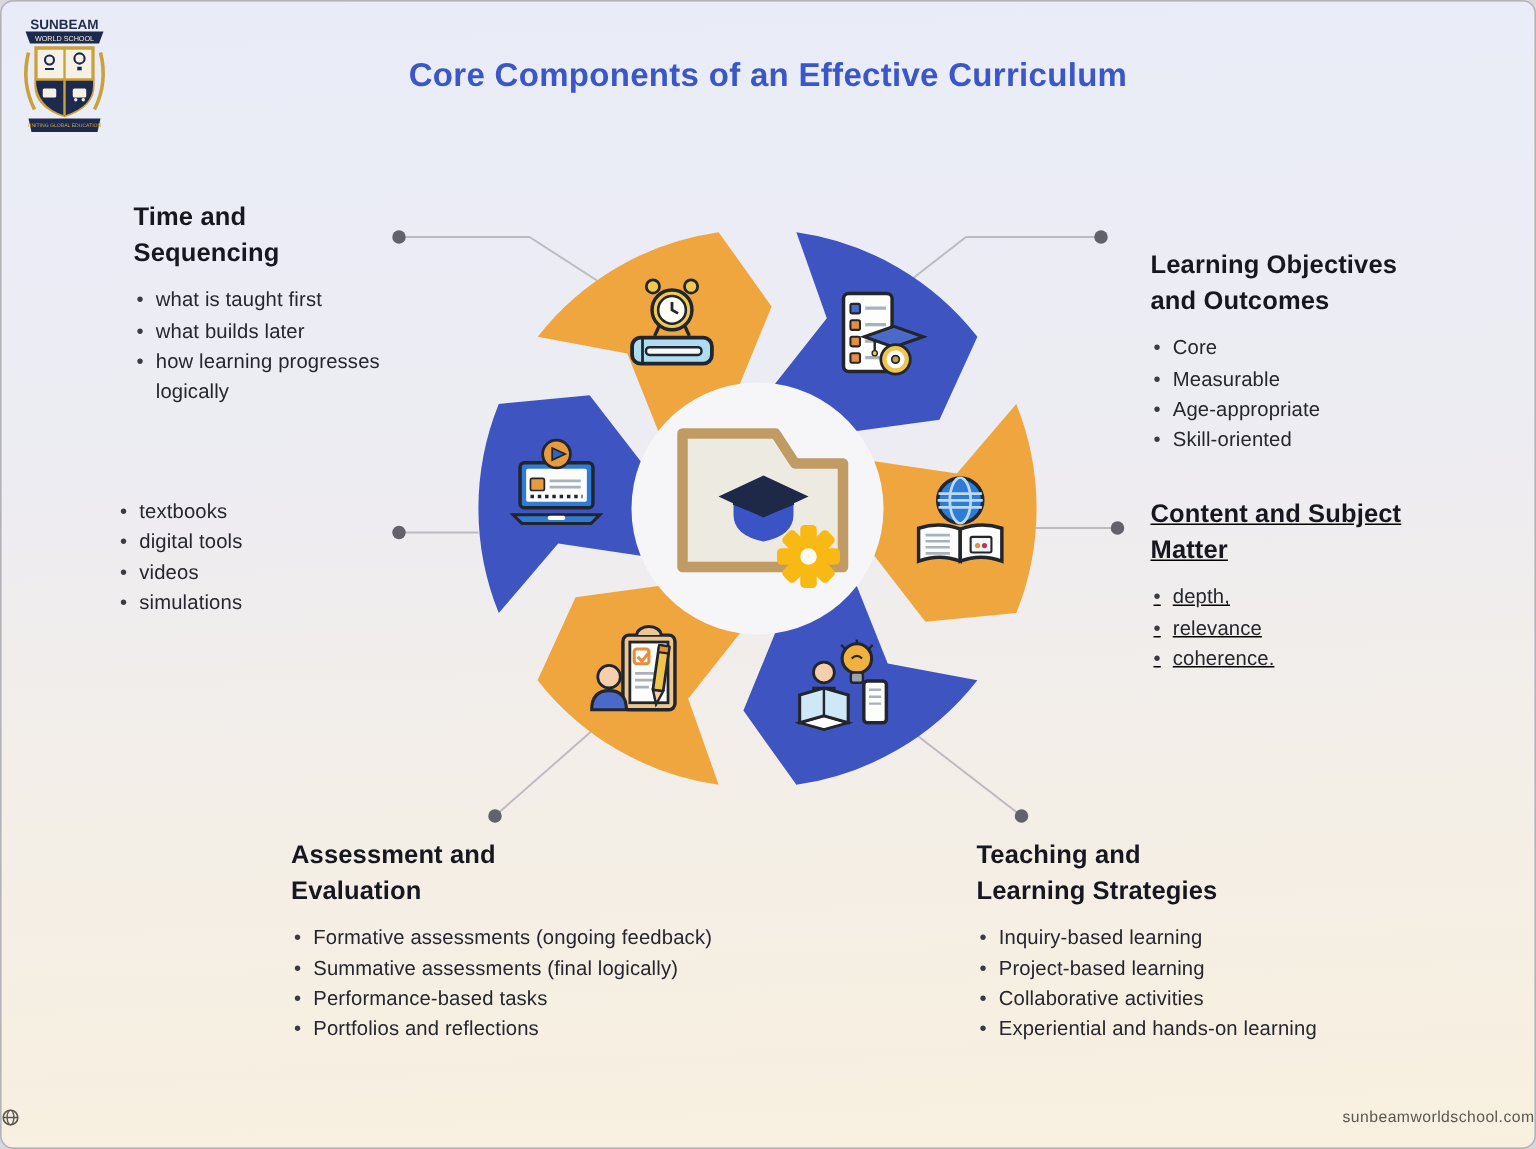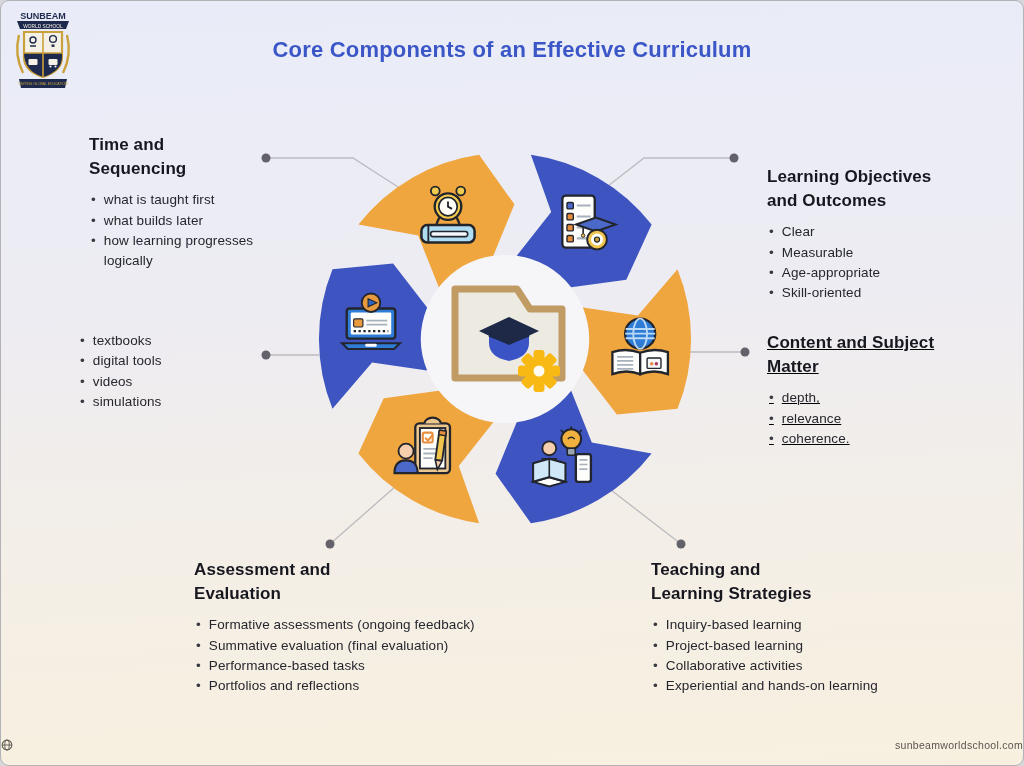--- a/index.html
+++ b/index.html
@@ -222,21 +222,21 @@
         <li>what is taught first</li>
         <li>what builds later</li>
         <li>how learning progresses logically</li>
       </ul>
   </section>
 
   <section class="info-block pos-tr">
     <h3>Learning Objectives
 and Outcomes</h3>
     <ul>
-        <li>Clear</li>
+        <li>Core</li>
         <li>Measurable</li>
         <li>Age-appropriate</li>
         <li>Skill-oriented</li>
       </ul>
   </section>
 
   <section class="info-block pos-ml">
     <ul>
         <li>textbooks</li>
         <li>digital tools</li>
@@ -253,21 +253,21 @@
         <li>relevance</li>
         <li>coherence.</li>
       </ul>
   </section>
 
   <section class="info-block pos-bl">
     <h3>Assessment and
 Evaluation</h3>
     <ul>
         <li>Formative assessments (ongoing feedback)</li>
-        <li>Summative evaluation (final evaluation)</li>
+        <li>Summative assessments (final logically)</li>
         <li>Performance-based tasks</li>
         <li>Portfolios and reflections</li>
       </ul>
   </section>
 
   <section class="info-block pos-br">
     <h3>Teaching and
 Learning Strategies</h3>
     <ul>
         <li>Inquiry-based learning</li>

